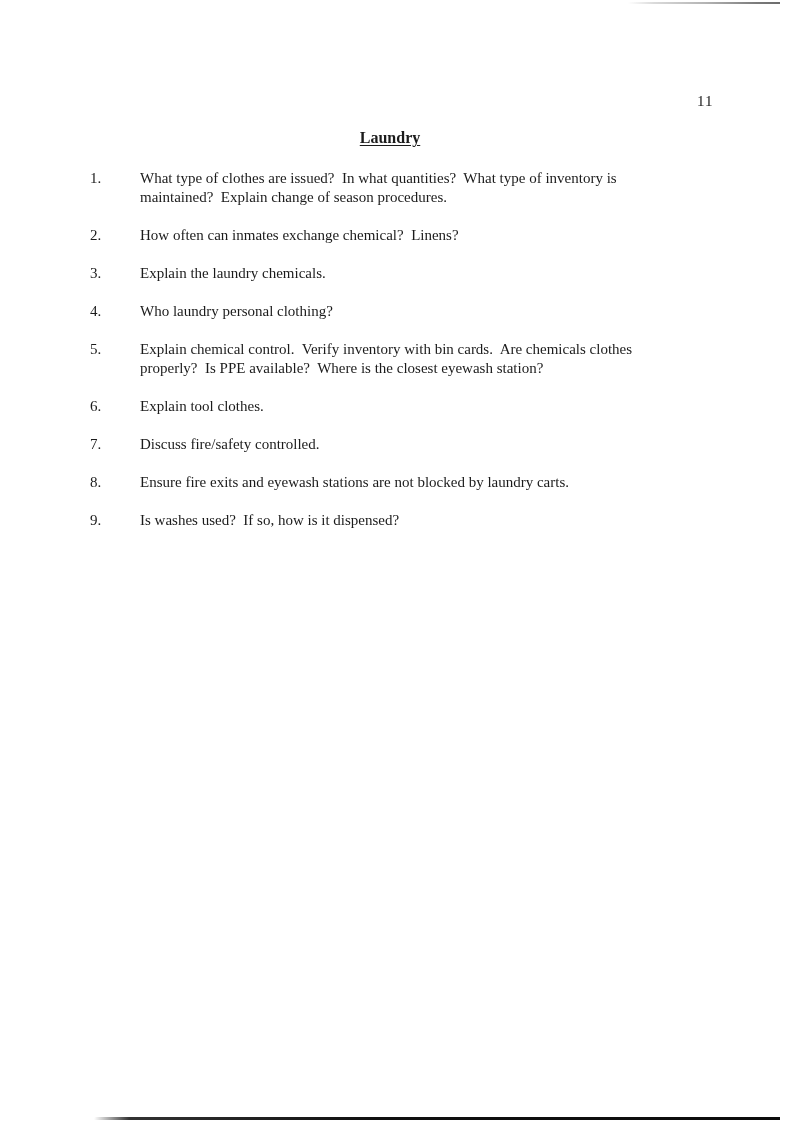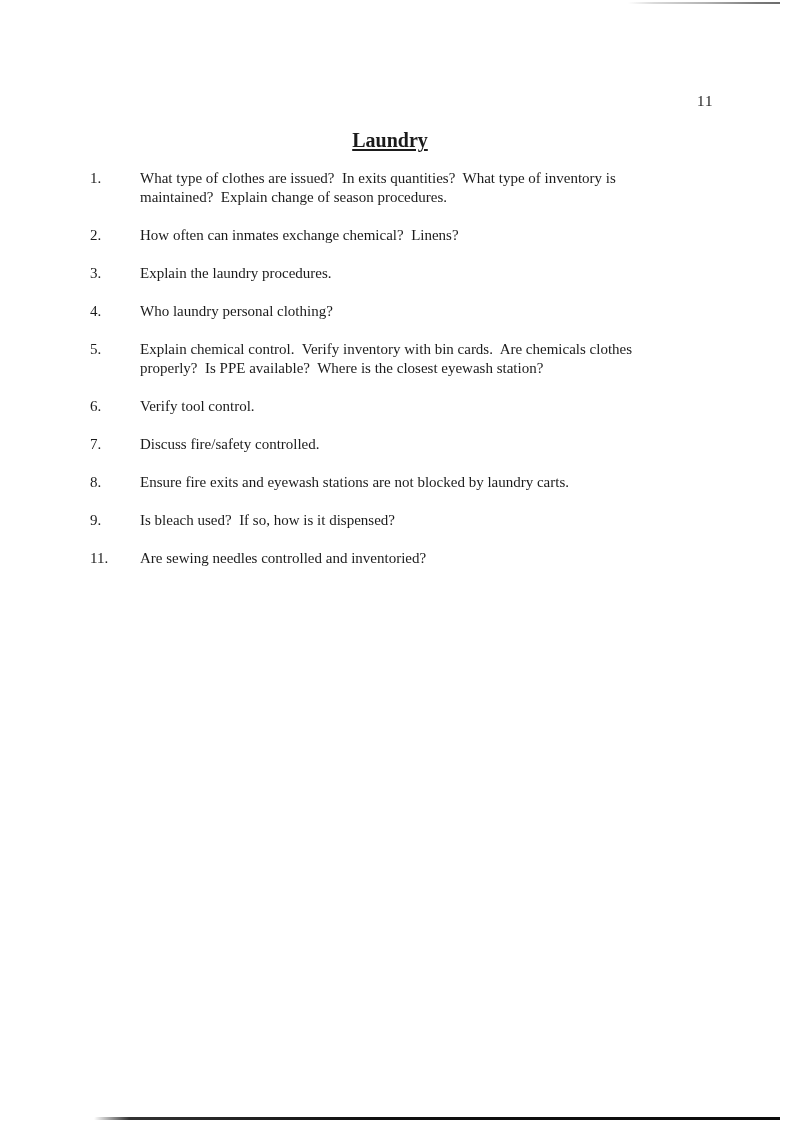--- a/index.html
+++ b/index.html
@@ -45,21 +45,21 @@
     left: 697px;
     font-size: 15px;
     letter-spacing: 1px;
   }
   .doc-title {
     position: absolute;
     top: 129px;
     left: 0;
     width: 100%;
     text-align: center;
-    font-size: 20px;
+    font-size: 16px;
     font-weight: bold;
   }
   .doc-title span {
     text-decoration: underline;
     text-underline-offset: 2px;
   }
   .question-list {
     position: absolute;
     top: 169px;
     left: 90px;
@@ -91,68 +91,64 @@
   <div class="page-number">11</div>
 
   <div class="doc-title">
     <span>Laundry</span>
   </div>
 
   <div class="question-list">
 
     <div class="q-item">
       <span class="q-num">1.</span>
-      <span class="q-text">What type of clothes are issued?  In exits quantities?  What type of inventory is
+      <span class="q-text">What type of clothes are issued?  In what quantities?  What type of inventory is
 maintained?  Explain change of season procedures.</span>
     </div>
 
     <div class="q-item">
       <span class="q-num">2.</span>
       <span class="q-text">How often can inmates exchange chemical?  Linens?</span>
     </div>
 
     <div class="q-item">
       <span class="q-num">3.</span>
-      <span class="q-text">Explain the laundry procedures.</span>
+      <span class="q-text">Explain the laundry chemicals.</span>
     </div>
 
     <div class="q-item">
       <span class="q-num">4.</span>
       <span class="q-text">Who laundry personal clothing?</span>
     </div>
 
     <div class="q-item">
       <span class="q-num">5.</span>
       <span class="q-text">Explain chemical control.  Verify inventory with bin cards.  Are chemicals clothes
 properly?  Is PPE available?  Where is the closest eyewash station?</span>
     </div>
 
     <div class="q-item">
       <span class="q-num">6.</span>
-      <span class="q-text">Verify tool control.</span>
+      <span class="q-text">Explain tool clothes.</span>
     </div>
 
     <div class="q-item">
       <span class="q-num">7.</span>
       <span class="q-text">Discuss fire/safety controlled.</span>
     </div>
 
     <div class="q-item">
       <span class="q-num">8.</span>
       <span class="q-text">Ensure fire exits and eyewash stations are not blocked by laundry carts.</span>
     </div>
 
     <div class="q-item">
       <span class="q-num">9.</span>
-      <span class="q-text">Is bleach used?  If so, how is it dispensed?</span>
+      <span class="q-text">Is washes used?  If so, how is it dispensed?</span>
     </div>
 
 
-    <div class="q-item">
-      <span class="q-num">11.</span>
-      <span class="q-text">Are sewing needles controlled and inventoried?</span>
-    </div>
 
   </div>
 
   <div class="scan-line-bottom"></div>
 
 </div>
 
 </body></html>

